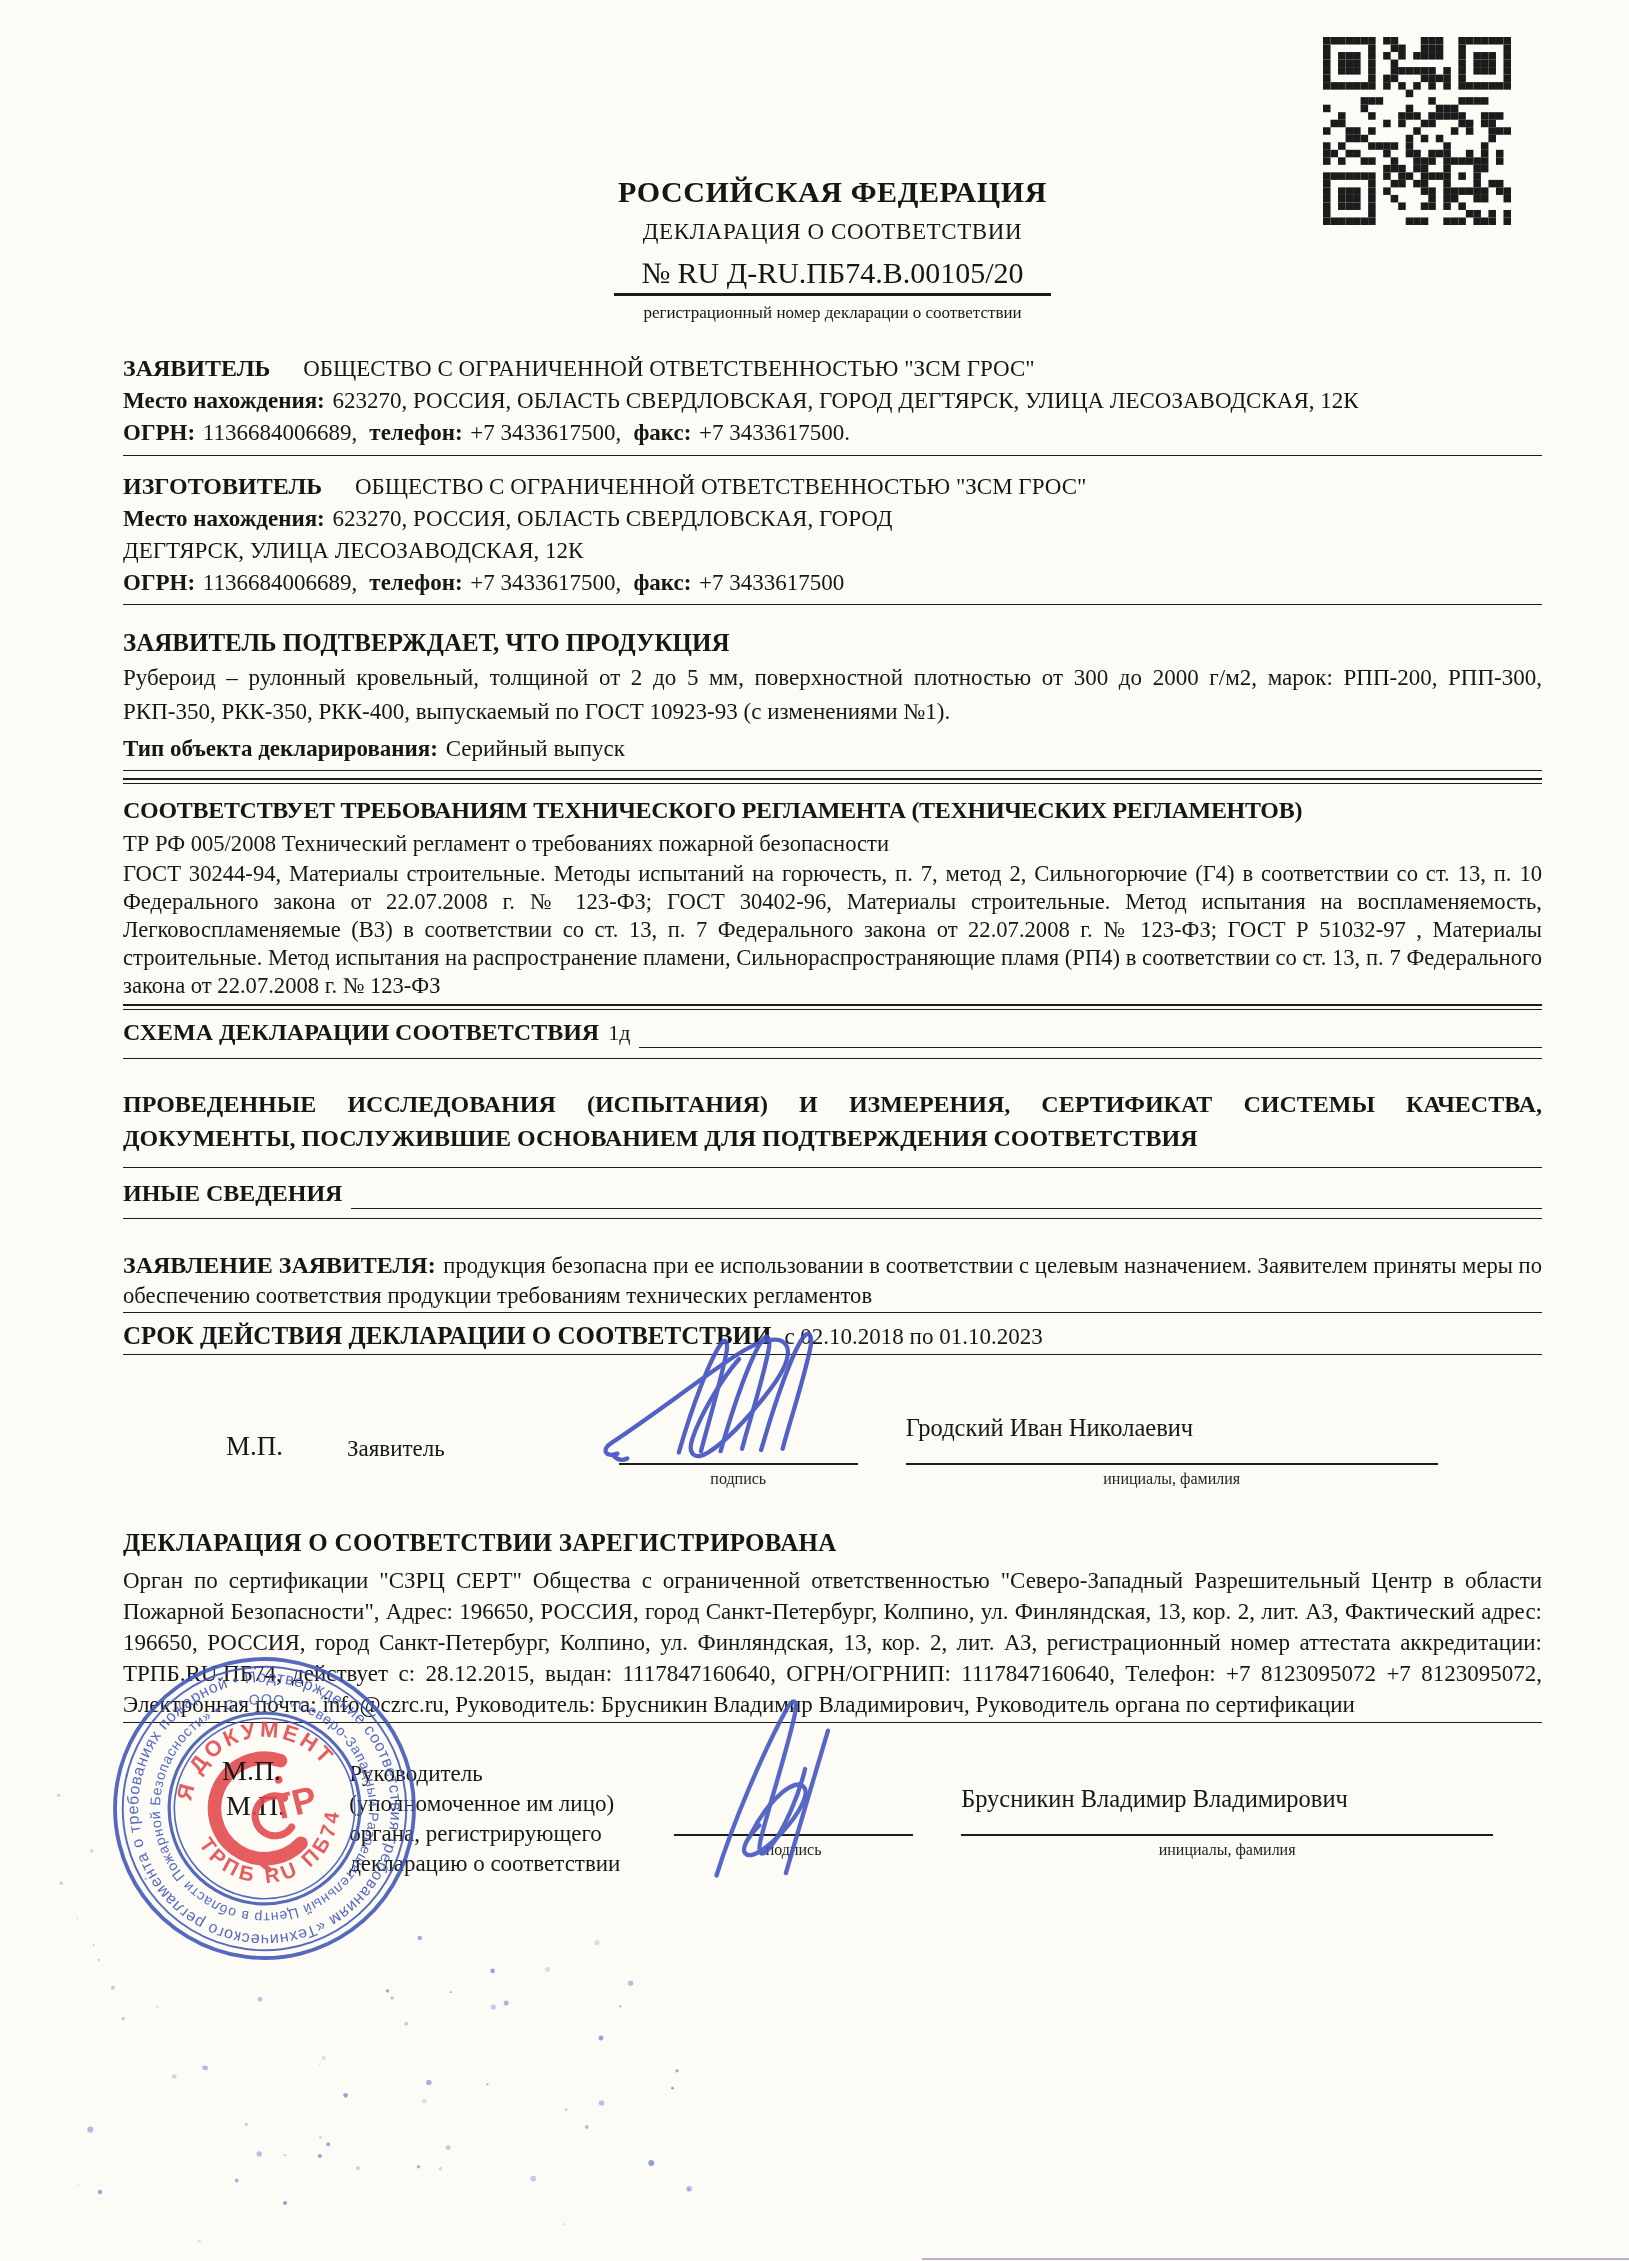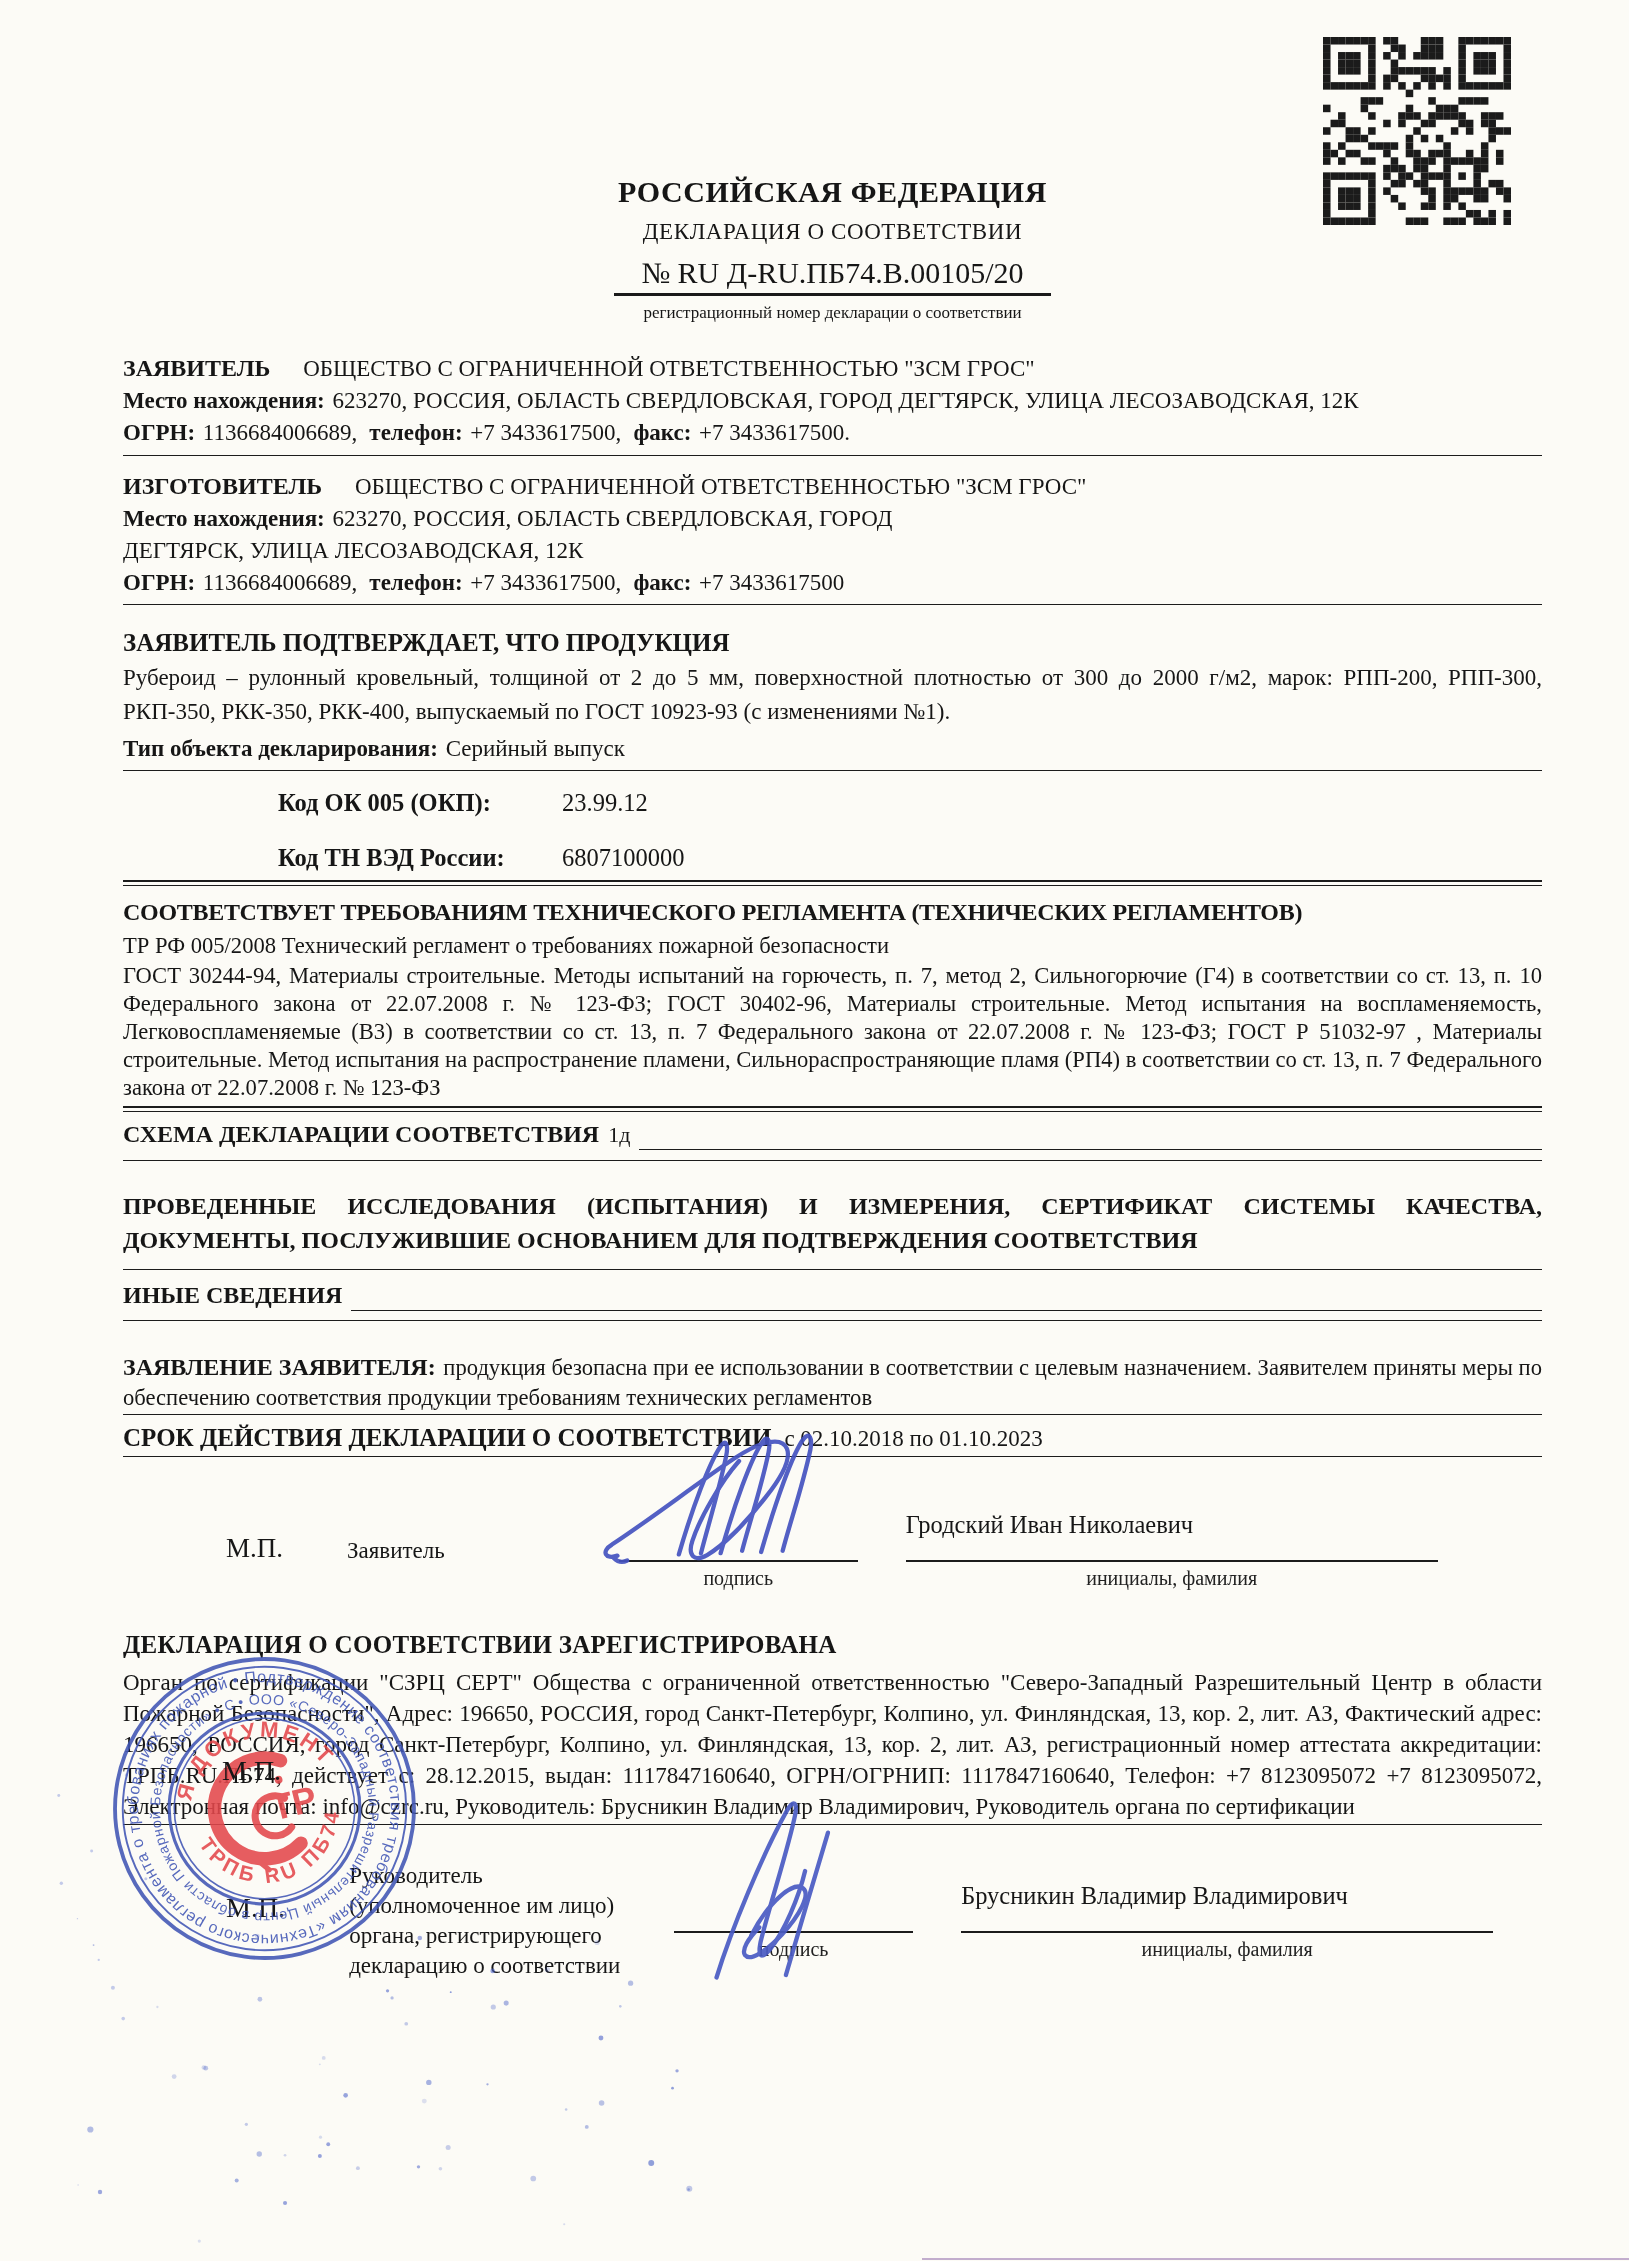--- a/index.html
+++ b/index.html
@@ -39,21 +39,21 @@
   .scheme-val{ font-size:22px; margin-left:9px; }
   .research{ margin-top:28px; font-size:24px; line-height:34px; font-weight:bold; }
   .statement{ margin-top:31px; font-size:22.6px; line-height:30px; }
   .validity{ margin-top:9px; }
   .validity .val{ font-size:23px; margin-left:10.3px; }
   .sig-row{ display:flex; align-items:flex-end; margin-top:22px; }
   .mp{ font-size:27px; }
   .sig-role{ font-size:23px; }
   .sig-cell{ position:relative; }
   .cell-line{ border-bottom:2.6px solid #1c1c1c; }
-  .cell-cap{ font-size:20px; text-align:center; padding-top:5.2px; color:#222; }
+  .cell-cap{ font-size:16px; text-align:center; padding-top:5.2px; color:#222; }
   .sig-name{ font-size:24.5px; padding-bottom:21px; }
   .autograph{ position:absolute; pointer-events:none; }
   .reg-head{ margin-top:41px; font-size:25px; font-weight:bold; letter-spacing:0.3px;}
   .reg-body{ margin-top:7.7px; font-size:23px; line-height:31px; }
   .role-lines div{ line-height:30px; }
   .abs{ position:absolute; }
   #qr{ position:absolute; left:1323px; top:37px; }
   #stamp{ position:absolute; left:97px; top:1641px; opacity:0.88; }
   #speckles{ position:absolute; left:0; top:0; pointer-events:none; }
   .bottom-edge{ position:absolute; left:922px; right:0; bottom:1.3px; height:1.9px; background:#b79fc6; opacity:.85; }
@@ -397,28 +397,20 @@
     </div>
 
     <div class="sec" style="margin-top:24.5px;">
       <div class="sec-label" style="font-size:25px;">ЗАЯВИТЕЛЬ ПОДТВЕРЖДАЕТ, ЧТО ПРОДУКЦИЯ</div>
       <div class="desc just gap6">Рубероид – рулонный кровельный, толщиной от 2 до 5 мм, поверхностной плотностью от 300 до 2000 г/м2, марок: РПП-200, РПП-300, РКП-350, РКК-350, РКК-400, выпускаемый по ГОСТ 10923-93 (с изменениями №1).</div>
       <div class="line gap6">
         <span class="lbl">Тип объекта декларирования:</span><span>Серийный выпуск</span>
       </div>
       <div class="rule"></div>
 
-      <div class="codes">
-        <div class="code-row">
-          <span class="code-lbl">Код ОК 005 (ОКП):</span><span>23.99.12</span>
-        </div>
-        <div class="code-row">
-          <span class="code-lbl">Код ТН ВЭД России:</span><span>6807100000</span>
-        </div>
-      </div>
       <div class="rule-thick"></div>
     </div>
 
     <div>
       <div class="comp-head">СООТВЕТСТВУЕТ ТРЕБОВАНИЯМ ТЕХНИЧЕСКОГО РЕГЛАМЕНТА (ТЕХНИЧЕСКИХ РЕГЛАМЕНТОВ)</div>
       <div class="comp-reg">ТР РФ 005/2008 Технический регламент о требованиях пожарной безопасности</div>
       <div class="comp-details just">ГОСТ 30244-94, Материалы строительные. Методы испытаний на горючесть, п. 7, метод 2, Сильногорючие (Г4) в соответствии со ст. 13, п. 10 Федерального закона от 22.07.2008 г. № 123-ФЗ; ГОСТ 30402-96, Материалы строительные. Метод испытания на воспламеняемость, Легковоспламеняемые (В3) в соответствии со ст. 13, п. 7 Федерального закона от 22.07.2008 г. № 123-ФЗ; ГОСТ Р 51032-97 , Материалы строительные. Метод испытания на распространение пламени, Сильнораспространяющие пламя (РП4) в соответствии со ст. 13, п. 7 Федерального закона от 22.07.2008 г. № 123-ФЗ</div>
       <div class="rule-thick" style="margin-top:3.9px;"></div>
     </div>
 

